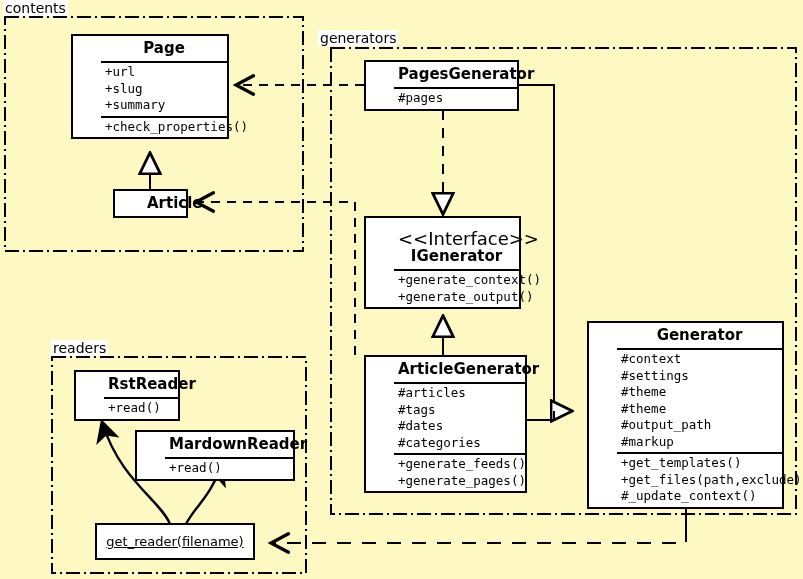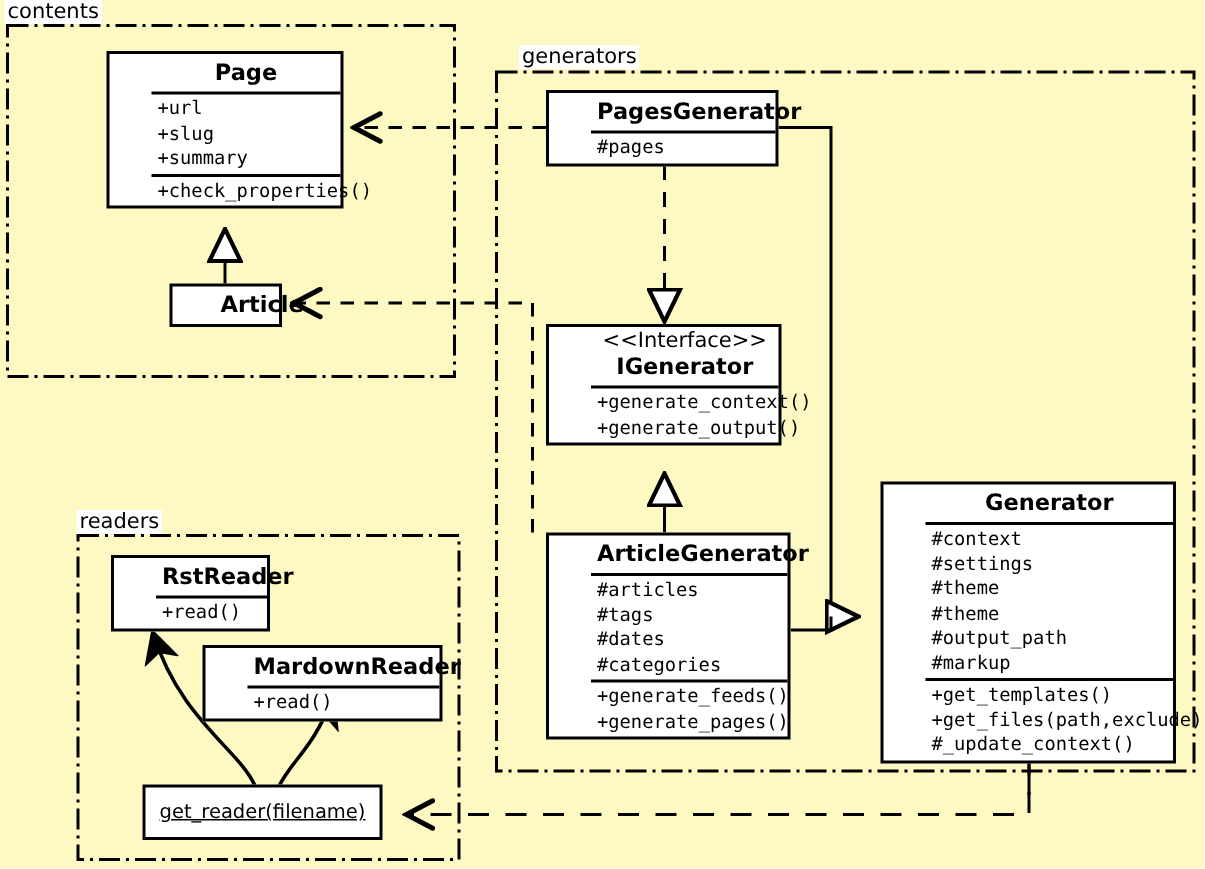--- a/index.html
+++ b/index.html
@@ -53,25 +53,26 @@
   .uml .title {
     text-align: center;
     font-weight: bold;
     font-size: 15px;
     line-height: 19px;
     padding-top: 3px;
     padding-bottom: 3px;
     font-family: "DejaVu Sans", sans-serif;
   }
   .uml .stereo {
-    text-align: center;
+    text-align: left;
     font-weight: normal;
-    font-size: 14px;
+    font-size: 18px;
     line-height: 16px;
     font-family: "DejaVu Sans", sans-serif;
+    margin-top: 12px;
   }
   .uml .member {
     font-family: "DejaVu Sans Mono", monospace;
     font-size: 12.5px;
     line-height: 16.5px;
     white-space: nowrap;
   }
   .plainbox {
     position: absolute;
     box-sizing: border-box;
@@ -165,21 +166,21 @@
     </g>
 
      MardownReader (curved, solid arrow) ===== --&gt;
     <g>
       <path d="M186,524 C196,505 208,500 222,465" fill="none" stroke="#000" stroke-width="2.4" marker-end="url(#solidarrow)"></path>
     </g>
   </svg>
 
   <div class="pkg-label" style="left:3px; top:0px;">contents</div>
 
-  <div class="pkg-label" style="left:346px; top:30px;">generators</div>
+  <div class="pkg-label" style="left:318px; top:30px;">generators</div>
 
   <div class="pkg-label" style="left:51px; top:340px;">readers</div>
 
   <div class="uml" style="left:71px; top:34px; width:158px;">
     <div class="sec title">Page</div>
     <div class="sec">
       <div class="member">+url</div>
       <div class="member">+slug</div>
       <div class="member">+summary</div>
     </div>

